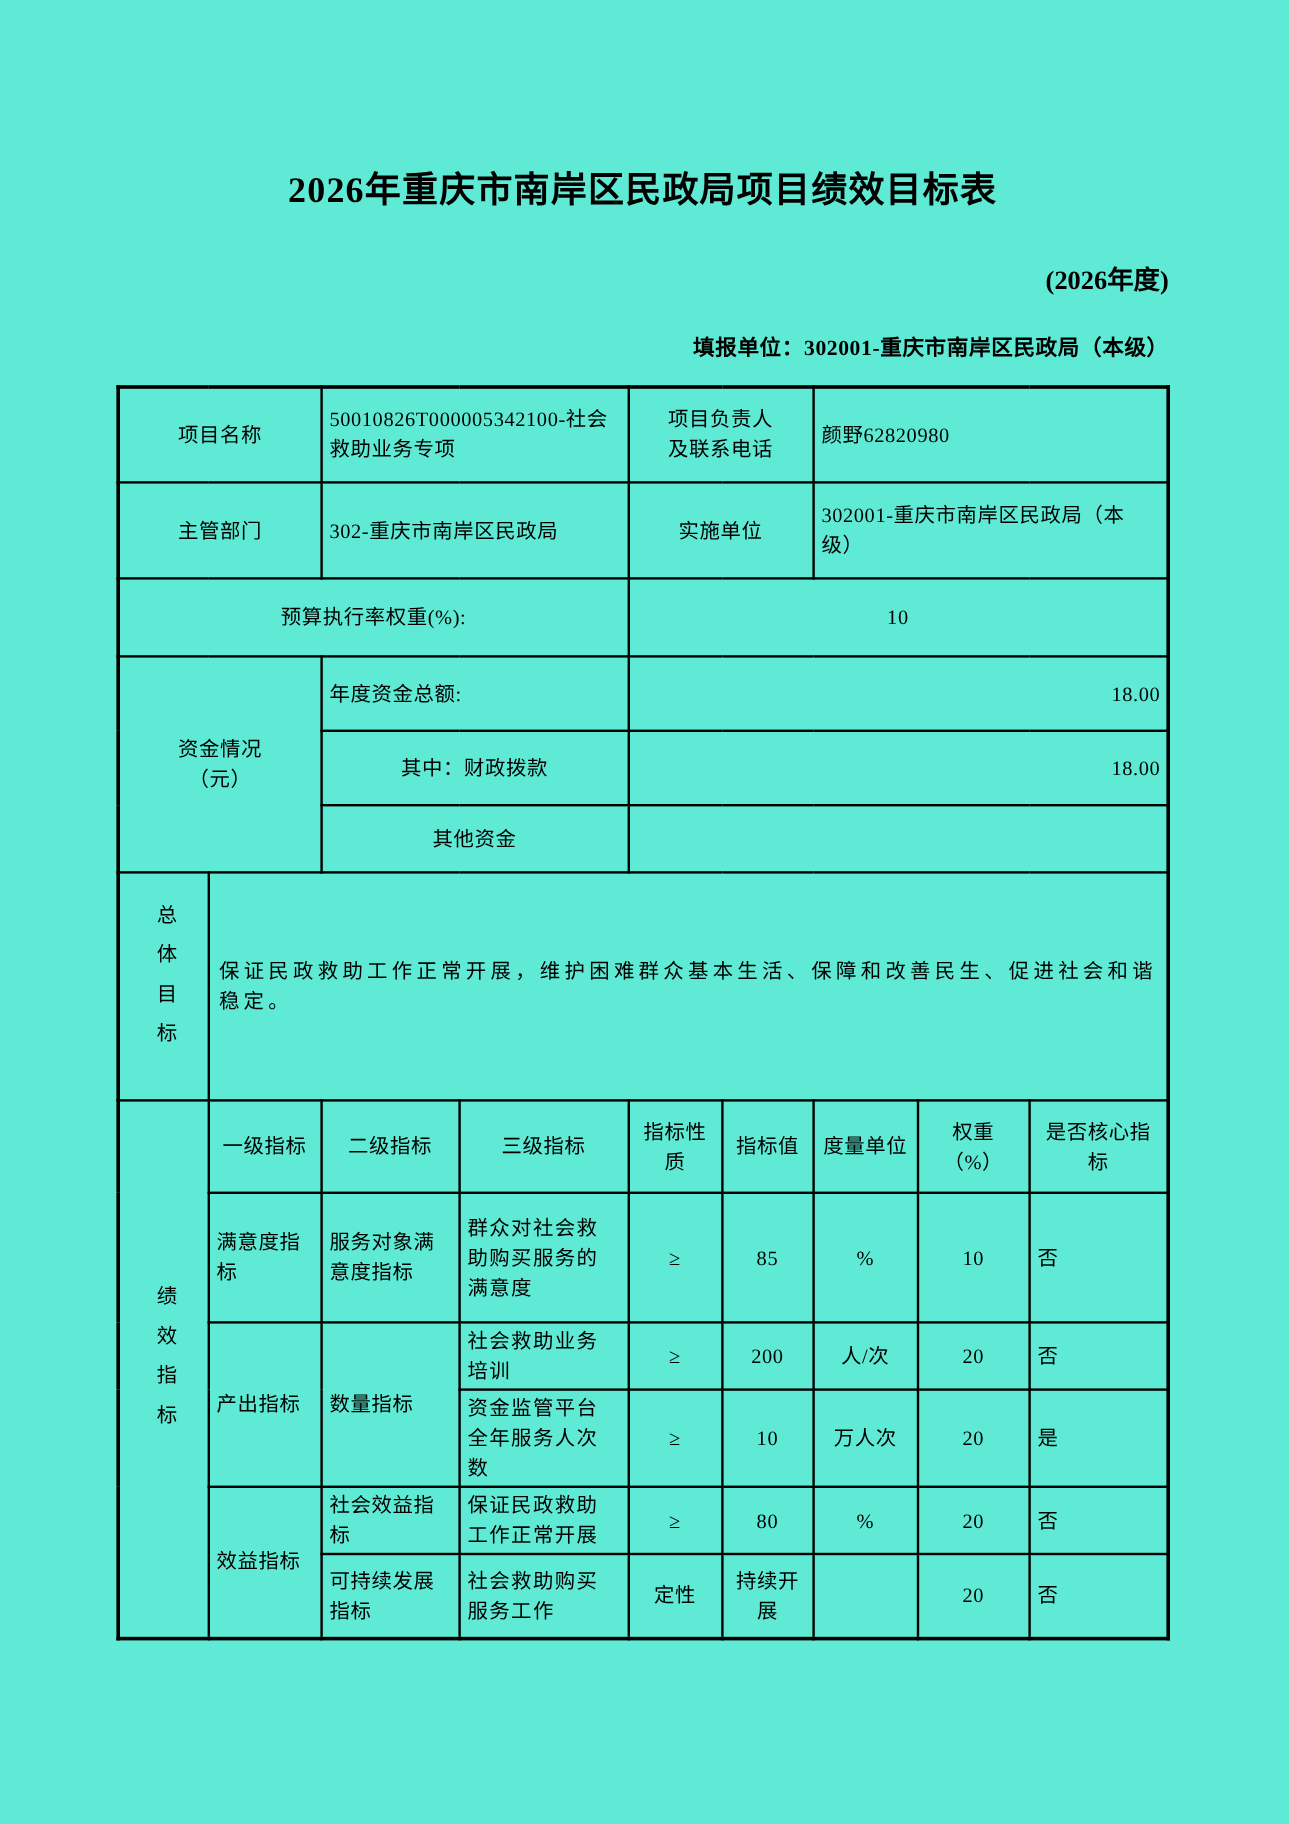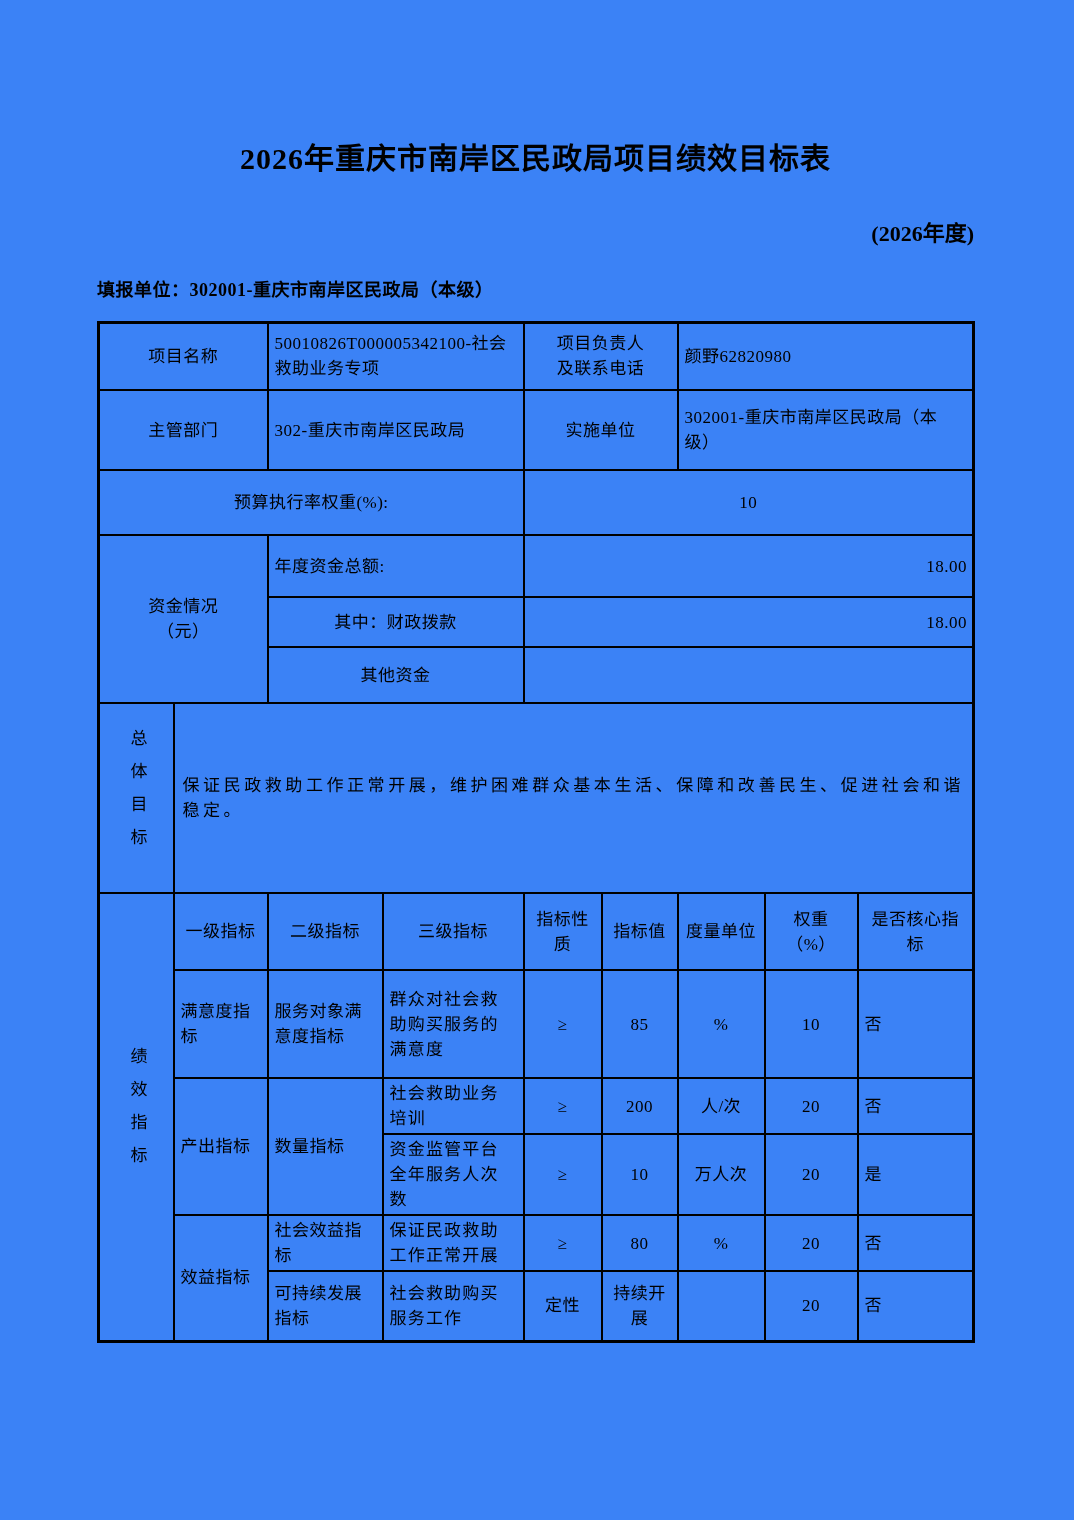--- a/index.html
+++ b/index.html
@@ -6,21 +6,21 @@
     margin: 0;
     padding: 0;
     background: #ffffff;
     font-family: "Liberation Serif", "DejaVu Serif", serif;
     color: #000000;
   }
   .page {
     position: relative;
     width: 1074px;
     height: 1520px;
-    background: #3b82f6;
+    background: #5eead4;
     overflow: hidden;
   }
   .doc {
     padding-top: 142px;
     padding-left: 97px;
     width: 877px;
   }
   .doc-title {
     margin: 0;
     text-align: center;
@@ -33,20 +33,21 @@
     margin-top: 38px;
     text-align: right;
     font-size: 22px;
     font-weight: bold;
   }
   .filing-line {
     margin-top: 28px;
     font-size: 18px;
     font-weight: bold;
     letter-spacing: 0.5px;
+    text-align: right;
   }
   table.main {
     margin-top: 20px;
     border-collapse: collapse;
     table-layout: fixed;
     width: 875px;
     border: 3px solid #000;
   }
   td {
     border: 2px solid #000;
@@ -70,25 +71,25 @@
     padding: 4px 8px;
   }
   .vert {
     writing-mode: vertical-lr;
     text-orientation: upright;
     letter-spacing: 16px;
     line-height: 1.1;
     display: inline-block;
   }
   
-  .r1  { height: 68px; padding-left: 16px; }
+  .r1  { height: 80px; padding-left: 16px; }
   .r2  { height: 80px; }
   .r3  { height: 65px; }
   .r4  { height: 62px; }
-  .r5  { height: 50px; padding-left: 13px; }
+  .r5  { height: 62px; padding-left: 13px; }
   .r6  { height: 56px; }
   .r7  { height: 190px; }
   .r8  { height: 77px; }
   .r9  { height: 108px; }
   .r10 { height: 50px; }
   .r11 { height: 81px; }
   .r12 { height: 55px; }
   .r13 { height: 70px; }
 </style>
 </head>

